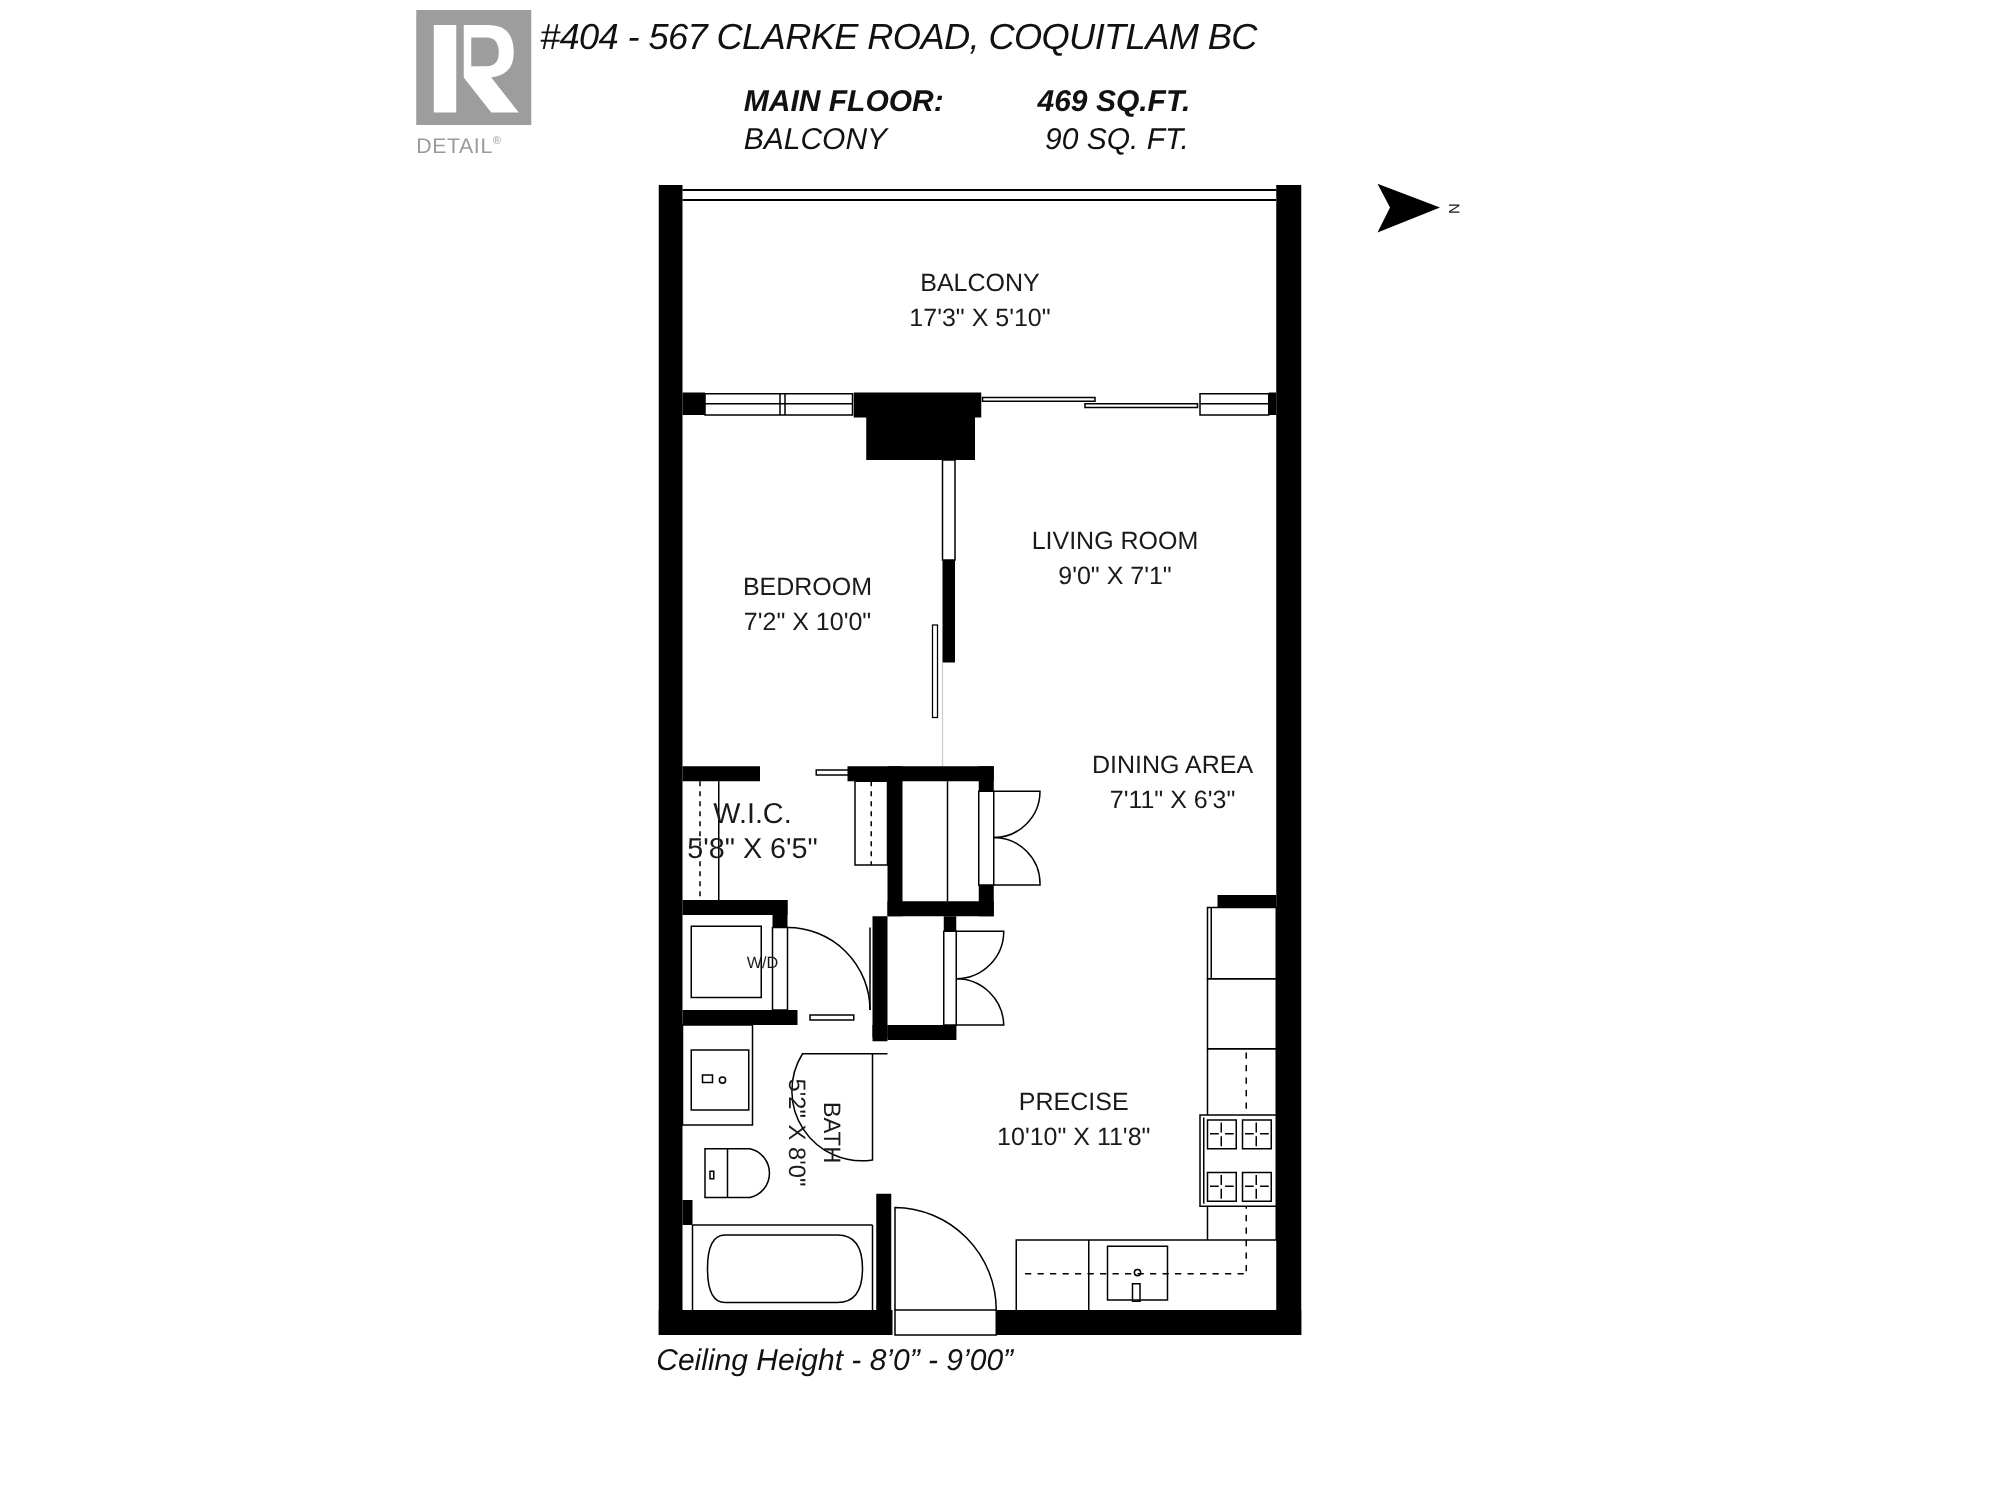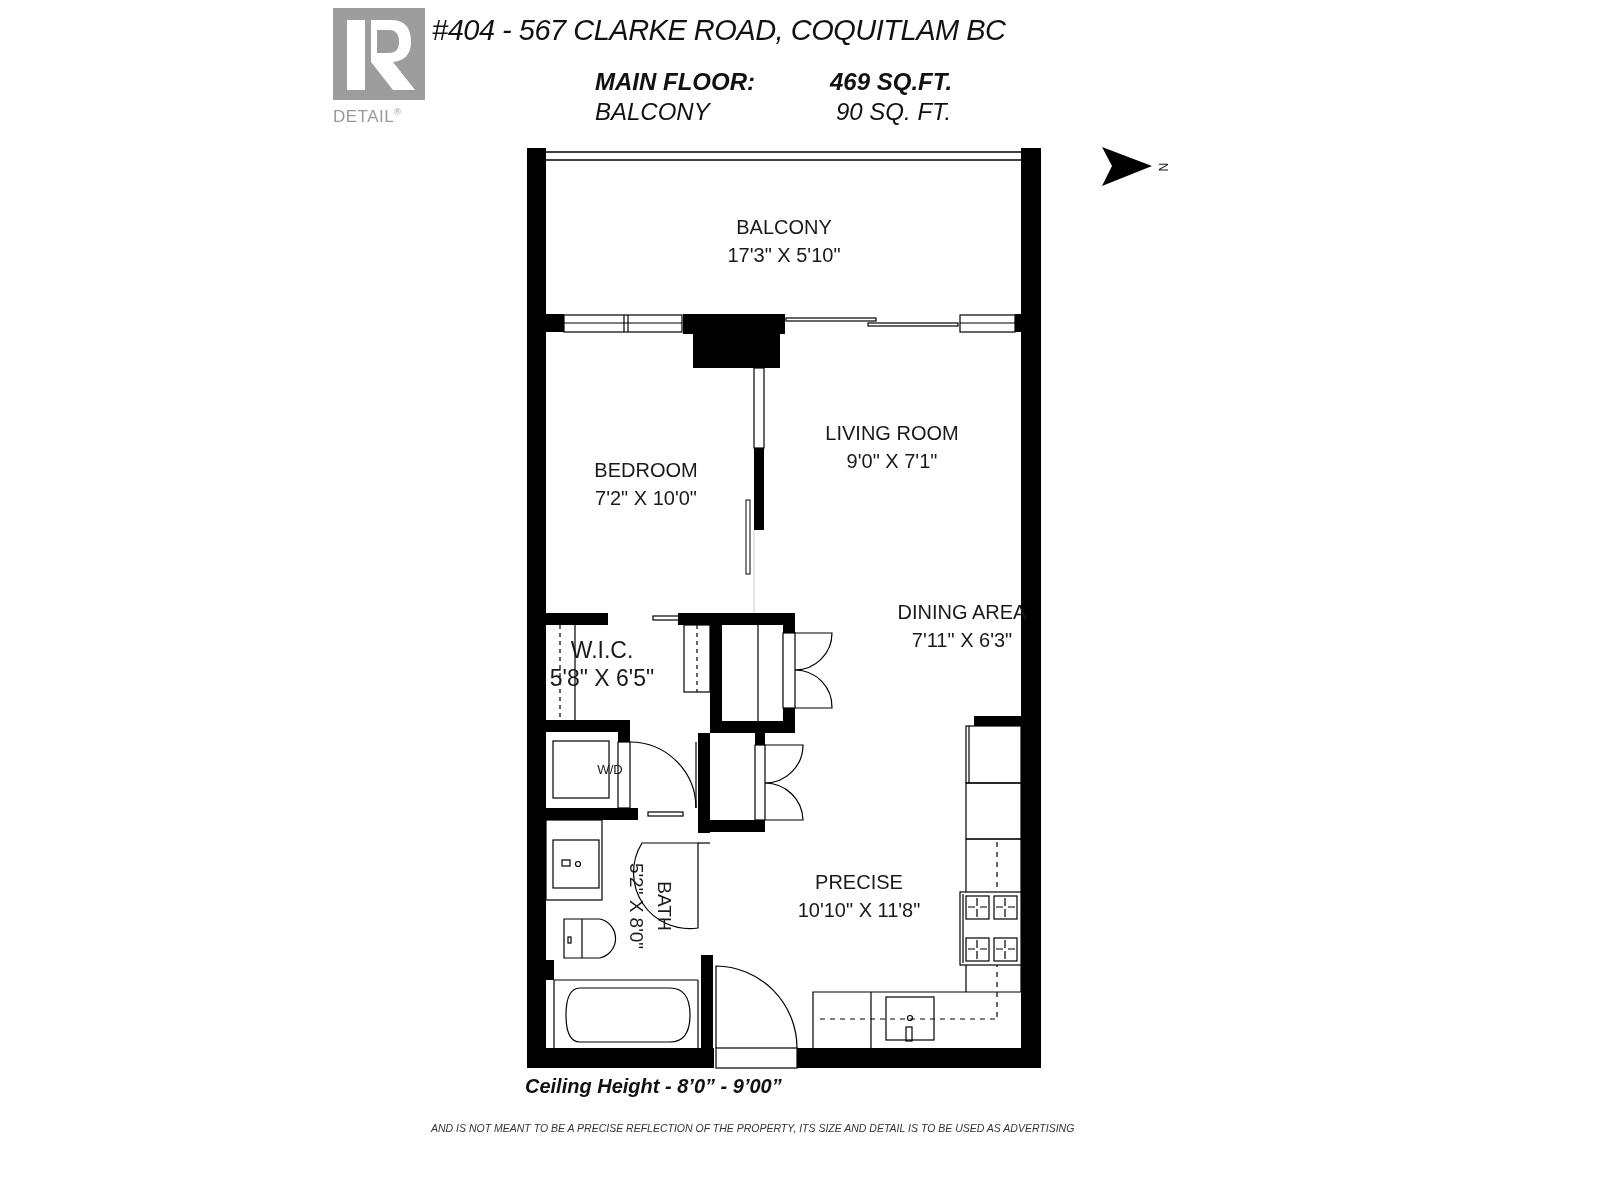--- a/index.html
+++ b/index.html
@@ -9,21 +9,21 @@
     .logo-text { position: absolute; left: 0; top: 99px; font-size: 17px; color: #9a9a9a; letter-spacing: 0.5px; font-family: "Liberation Sans", sans-serif; }
     .logo-text sup { font-size: 9px; }
     .title { position: absolute; left: 432px; top: 14px; font-size: 29px; font-weight: normal; font-style: italic; letter-spacing: -0.5px; white-space: nowrap; }
     .area-row { position: absolute; font-size: 24px; font-style: italic; white-space: nowrap; }
     .area-label { position: absolute; }
     .area-val { position: absolute; text-align: center; }
     .row1 { top: 68px; font-weight: bold; }
     .row2 { top: 98px; }
     .plan { position: absolute; left: 0; top: 0; width: 1600px; height: 1200px; }
     .room-label { position: absolute; text-align: center; font-size: 20px; line-height: 28px; color: #1a1a1a; white-space: nowrap; transform: translateX(-50%); }
-    .ceiling { position: absolute; left: 525px; top: 1075px; font-size: 20px; font-style: italic; white-space: nowrap; font-weight: bold; }
+    .ceiling { position: absolute; left: 525px; top: 1075px; font-size: 24px; font-style: italic; white-space: nowrap; }
     .disclaimer { position: absolute; left: 431px; top: 1122px; font-size: 10.5px; font-style: italic; line-height: 13px; color: #333; width: 720px; }
     .disclaimer div { white-space: nowrap; }
     .compass-n { position: absolute; left: 1159px; top: 160px; font-size: 12px; transform: rotate(90deg); }
   </style>
 </head>
 <body>
 
 <div class="logo">
   <div class="logo-box">
     <svg width="92" height="92" viewBox="0 0 92 92">
@@ -178,21 +178,21 @@
   <div>17'3" X 5'10"</div>
 </div>
 <div class="room-label" style="left:892px; top:419px">
   <div>LIVING ROOM</div>
   <div>9'0" X 7'1"</div>
 </div>
 <div class="room-label" style="left:646px; top:456px">
   <div>BEDROOM</div>
   <div>7'2" X 10'0"</div>
 </div>
-<div class="room-label" style="left:962px; top:598px">
+<div class="room-label" style="left:938px; top:598px">
   <div>DINING AREA</div>
   <div>7'11" X 6'3"</div>
 </div>
 <div class="room-label" style="left:602px; top:636px; font-size:23px">
   <div>W.I.C.</div>
   <div>5'8" X 6'5"</div>
 </div>
 <div class="room-label" style="left:610px; top:756px; font-size:13px">
   <div>W/D</div>
 </div>
@@ -200,14 +200,13 @@
   <div>BATH</div>
   <div>5'2" X 8'0"</div>
 </div>
 <div class="room-label" style="left:859px; top:868px">
   <div>PRECISE</div>
   <div>10'10" X 11'8"</div>
 </div>
 
 <div class="ceiling">Ceiling Height - 8’0” - 9’00”</div>
 <div class="disclaimer">
-  <div>AND IS NOT MEANT TO BE A PRECISE REFLECTION OF THE PROPERTY, ITS SIZE AND DETAIL IS TO BE USED AS ADVERTISING</div>
 </div>
 
 </body></html>

